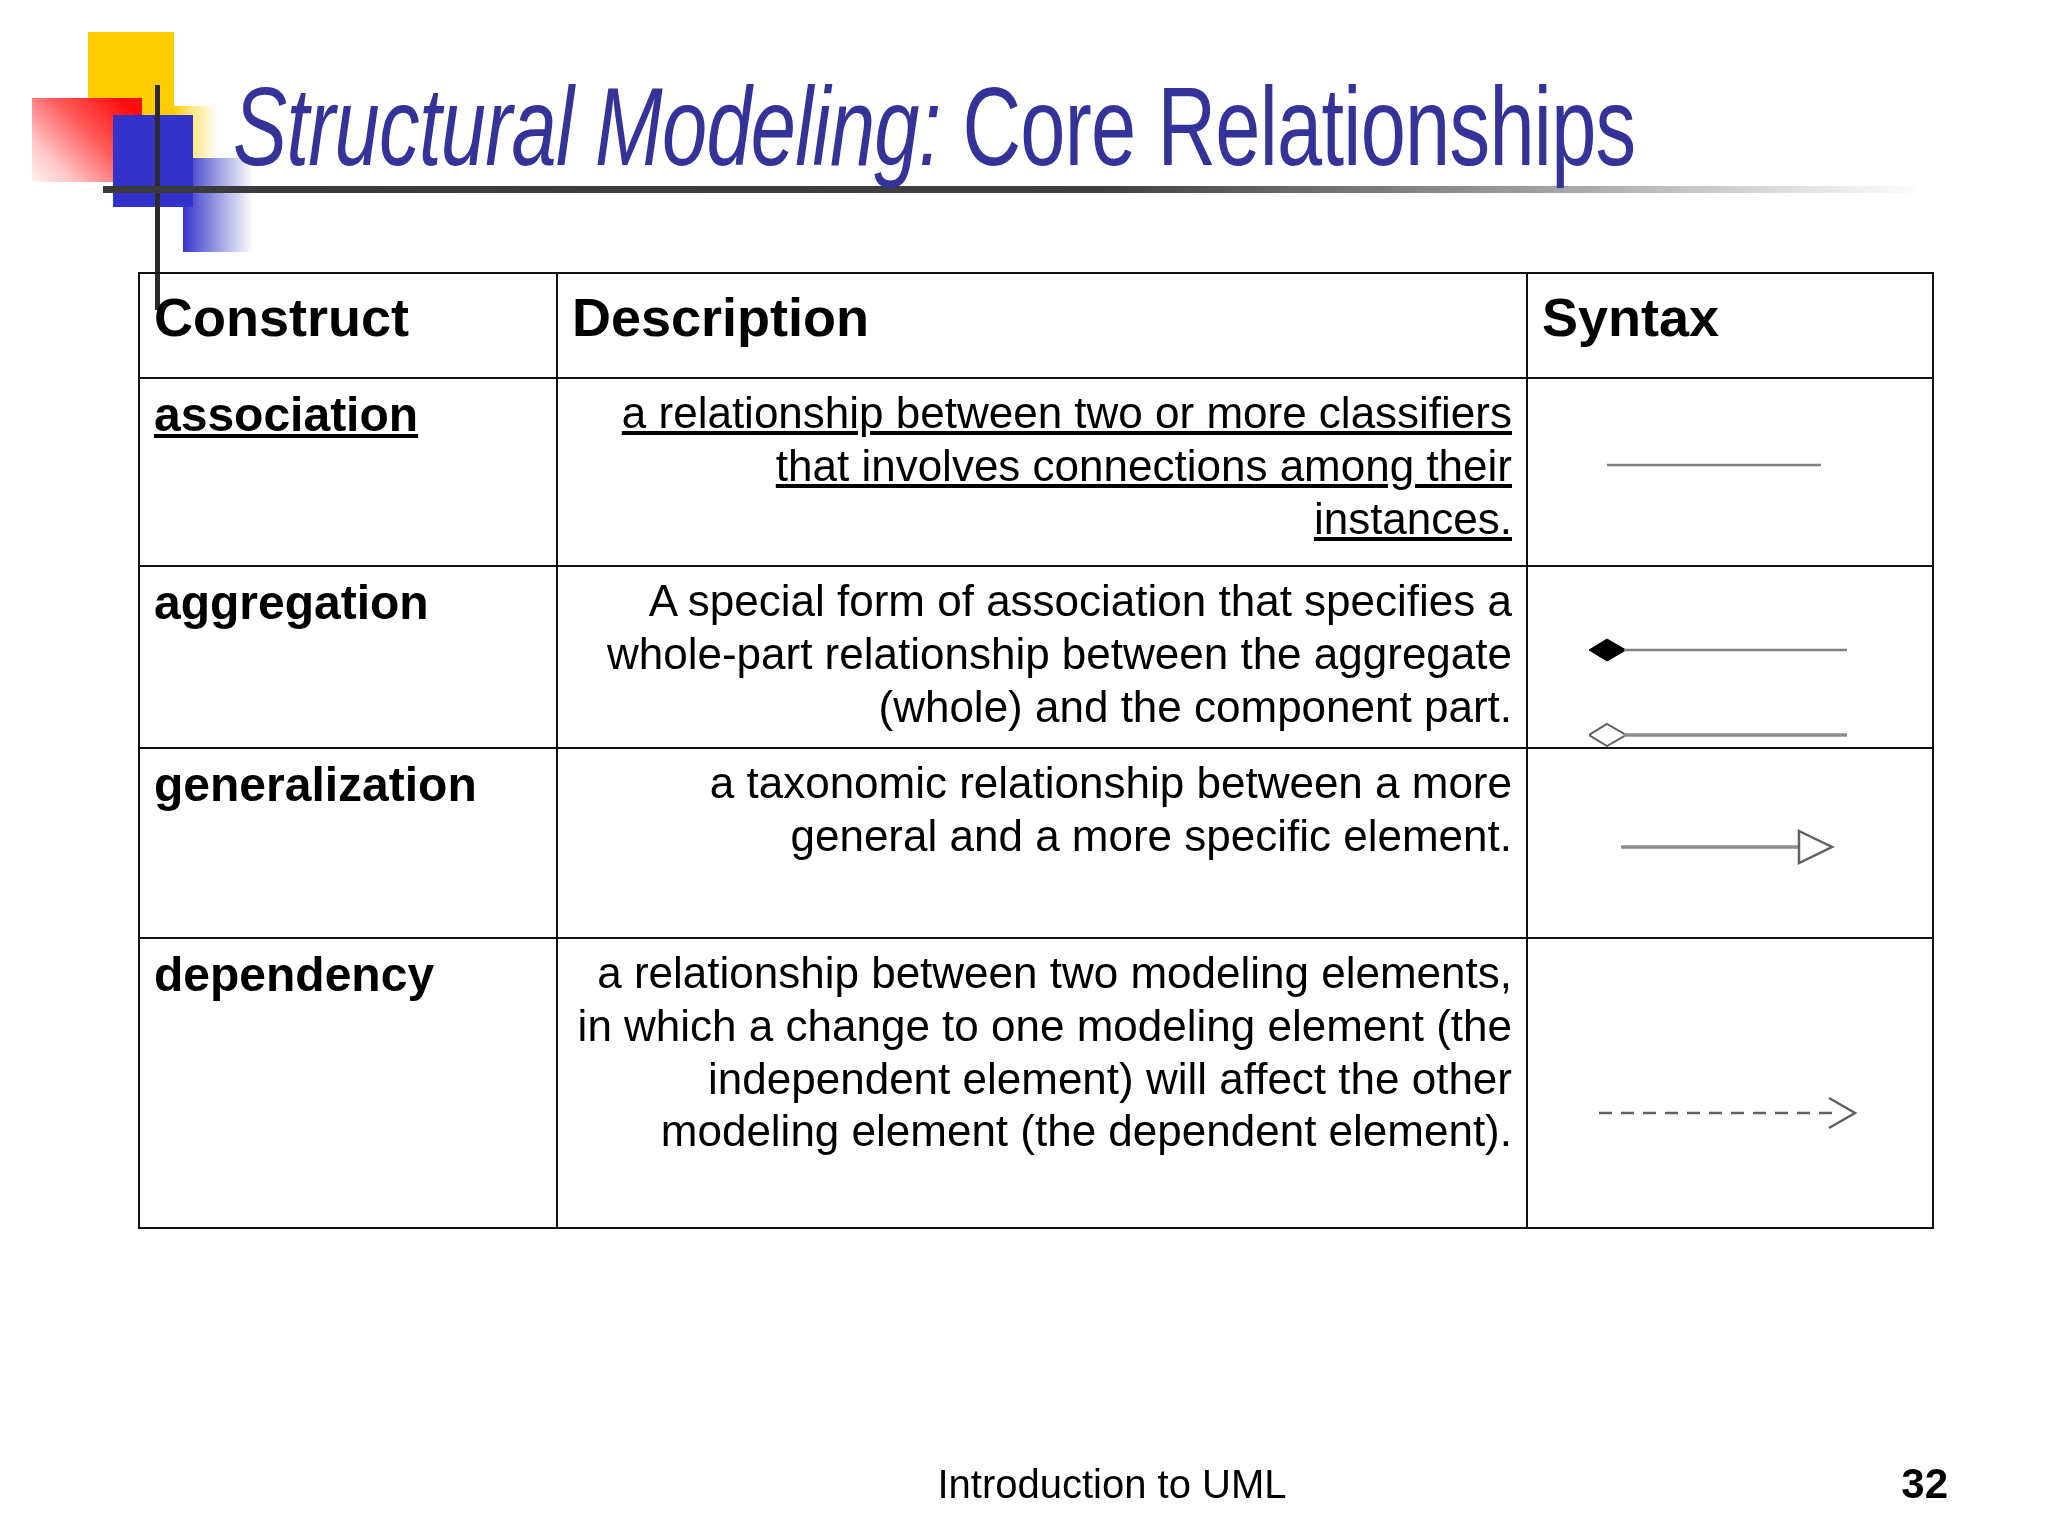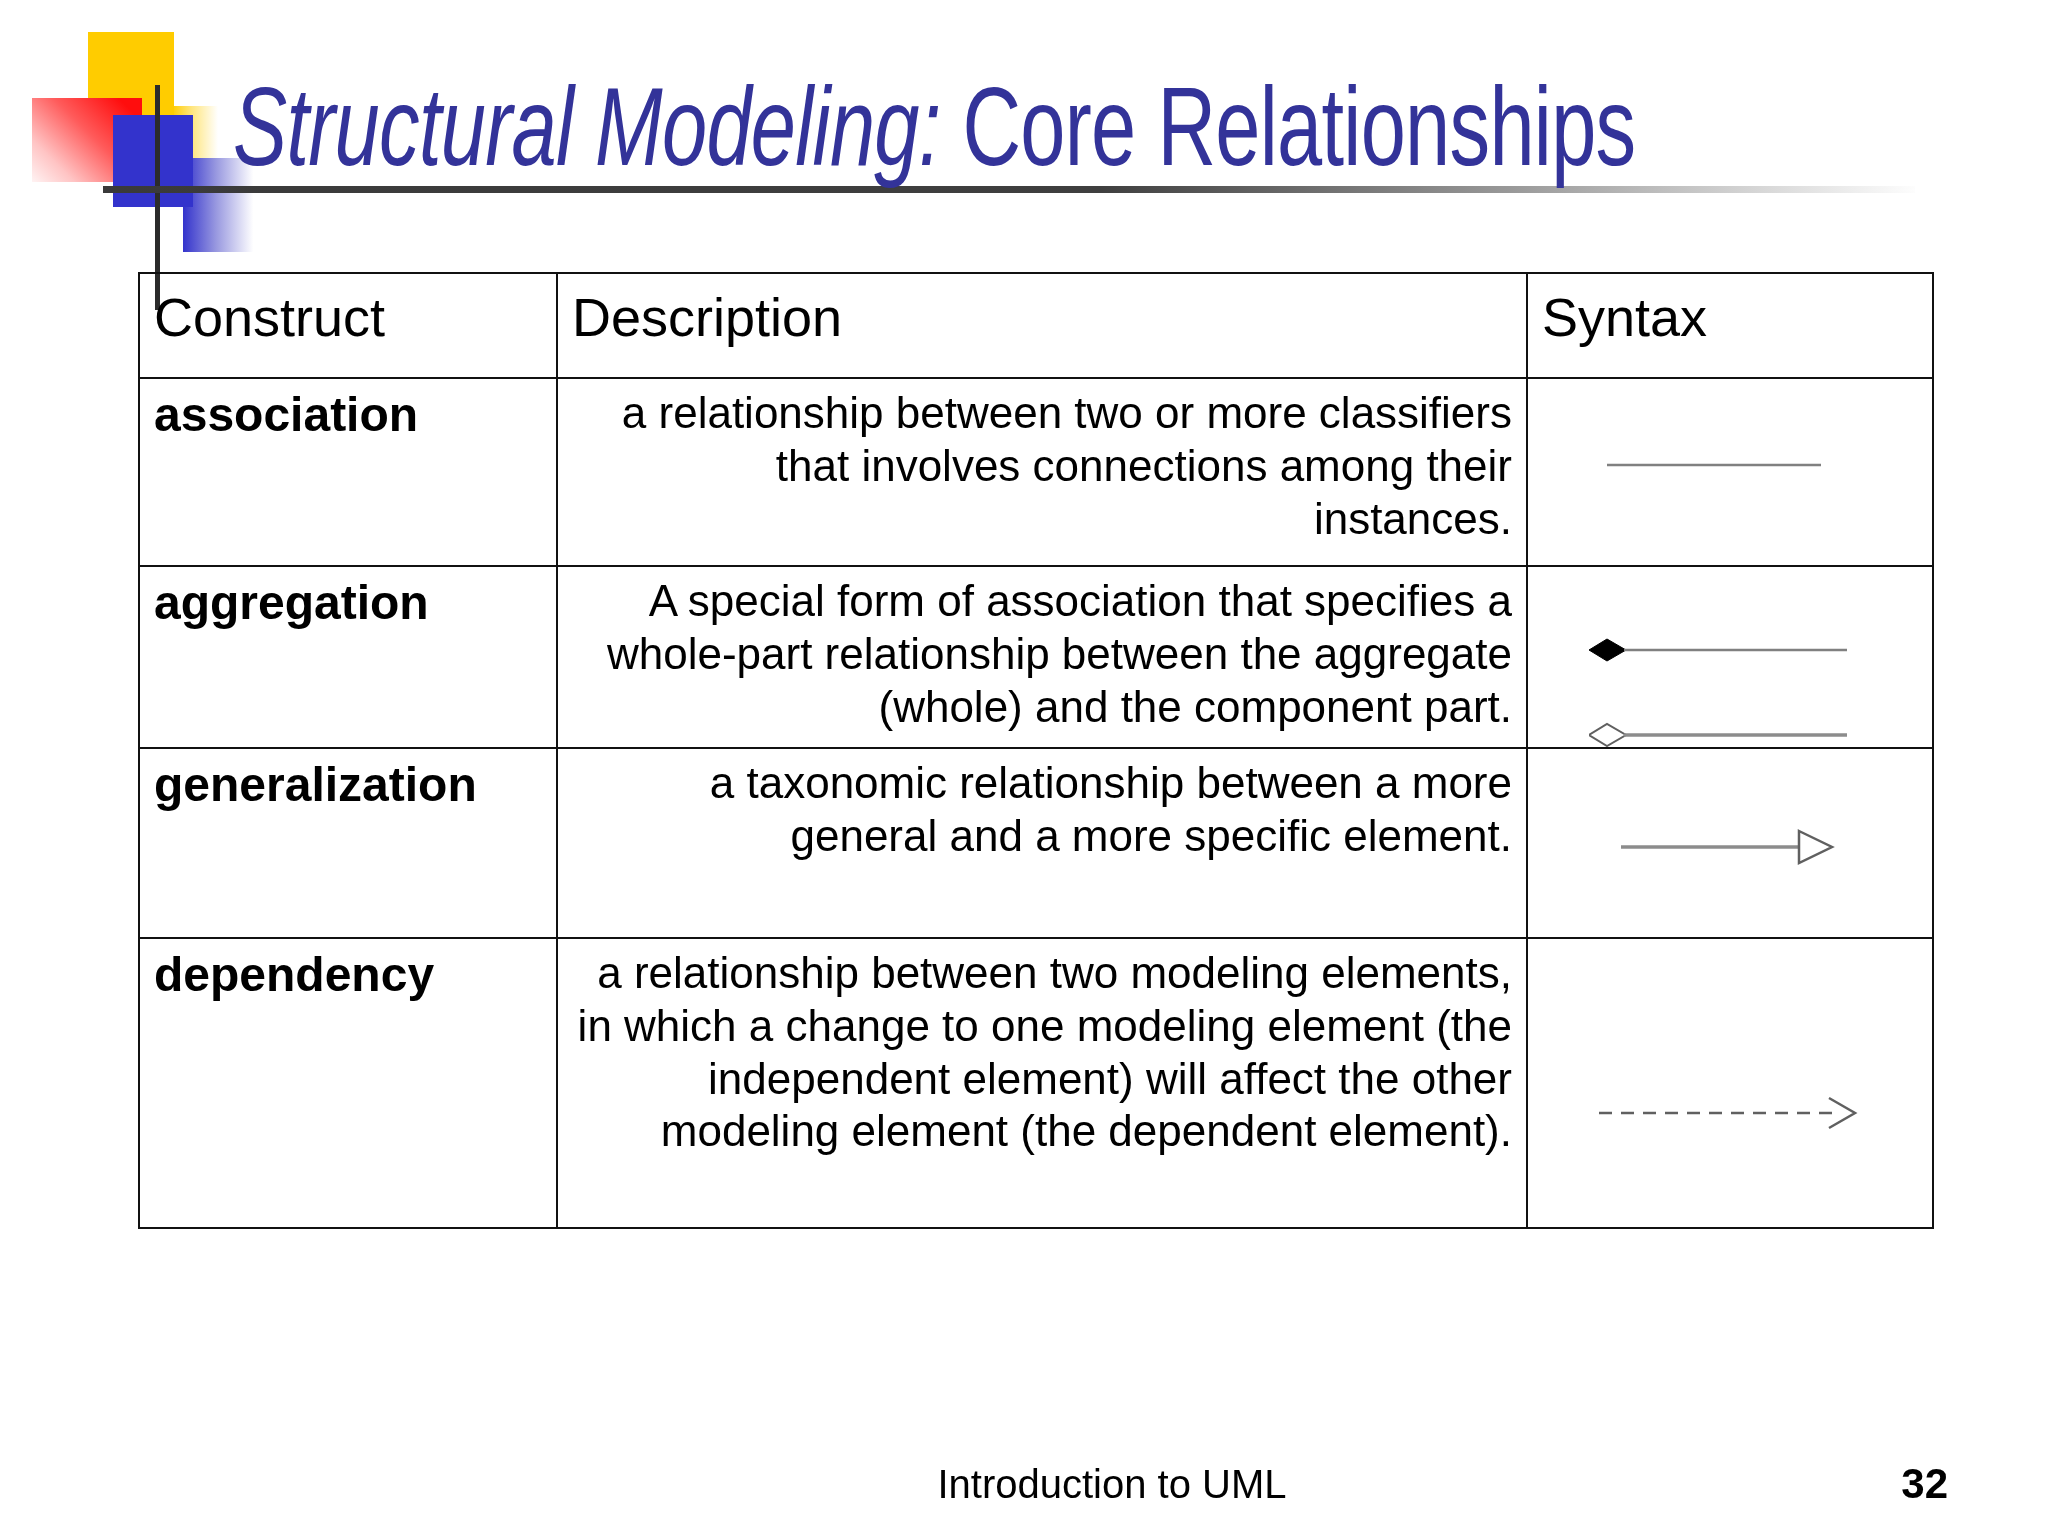--- a/index.html
+++ b/index.html
@@ -64,27 +64,27 @@
     width: 1794px;
   }
   .rel-table th, .rel-table td {
     border: 2px solid #111;
     vertical-align: top;
     text-align: left;
     padding: 8px 14px;
     overflow: hidden;
   }
   .rel-table th {
-    font-size: 54px; font-weight: normal; padding-top: 12px;
+    font-size: 54px; font-weight: bold; padding-top: 12px;
   }
   .rel-table td.construct { font-size: 48px; font-weight: bold; }
   .rel-table td.desc { font-size: 44px; line-height: 1.2; text-align: right; }
   .rel-table td.syntax { position: relative; }
   tr.hdr   { height: 105px; }
-  tr.row-1 { height: 188px; }
+  tr.row-1 { height: 188px; text-decoration: underline; }
   tr.row-2 { height: 182px; padding-left: 44px; }
   tr.row-3 { height: 190px; }
   tr.row-4 { height: 290px; }
 
   .sym { position: absolute; }
 
   
   .footer-title {
     position: absolute; top: 1462px; left: 1112px;
     transform: translateX(-50%);

